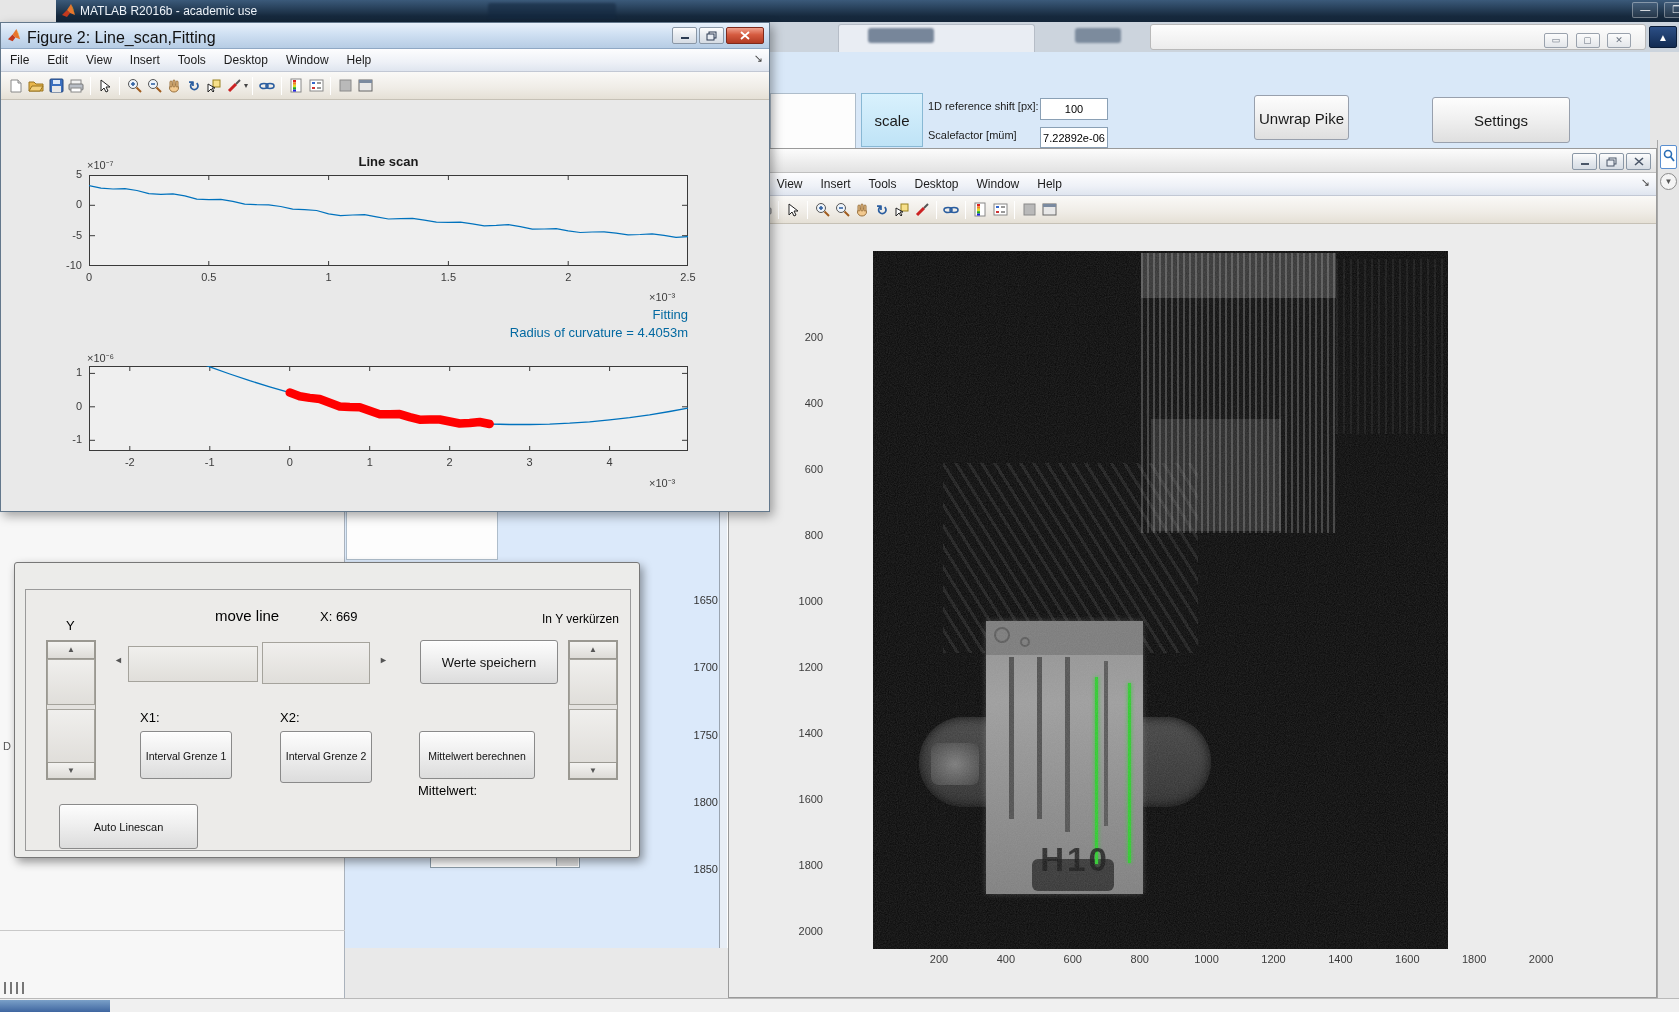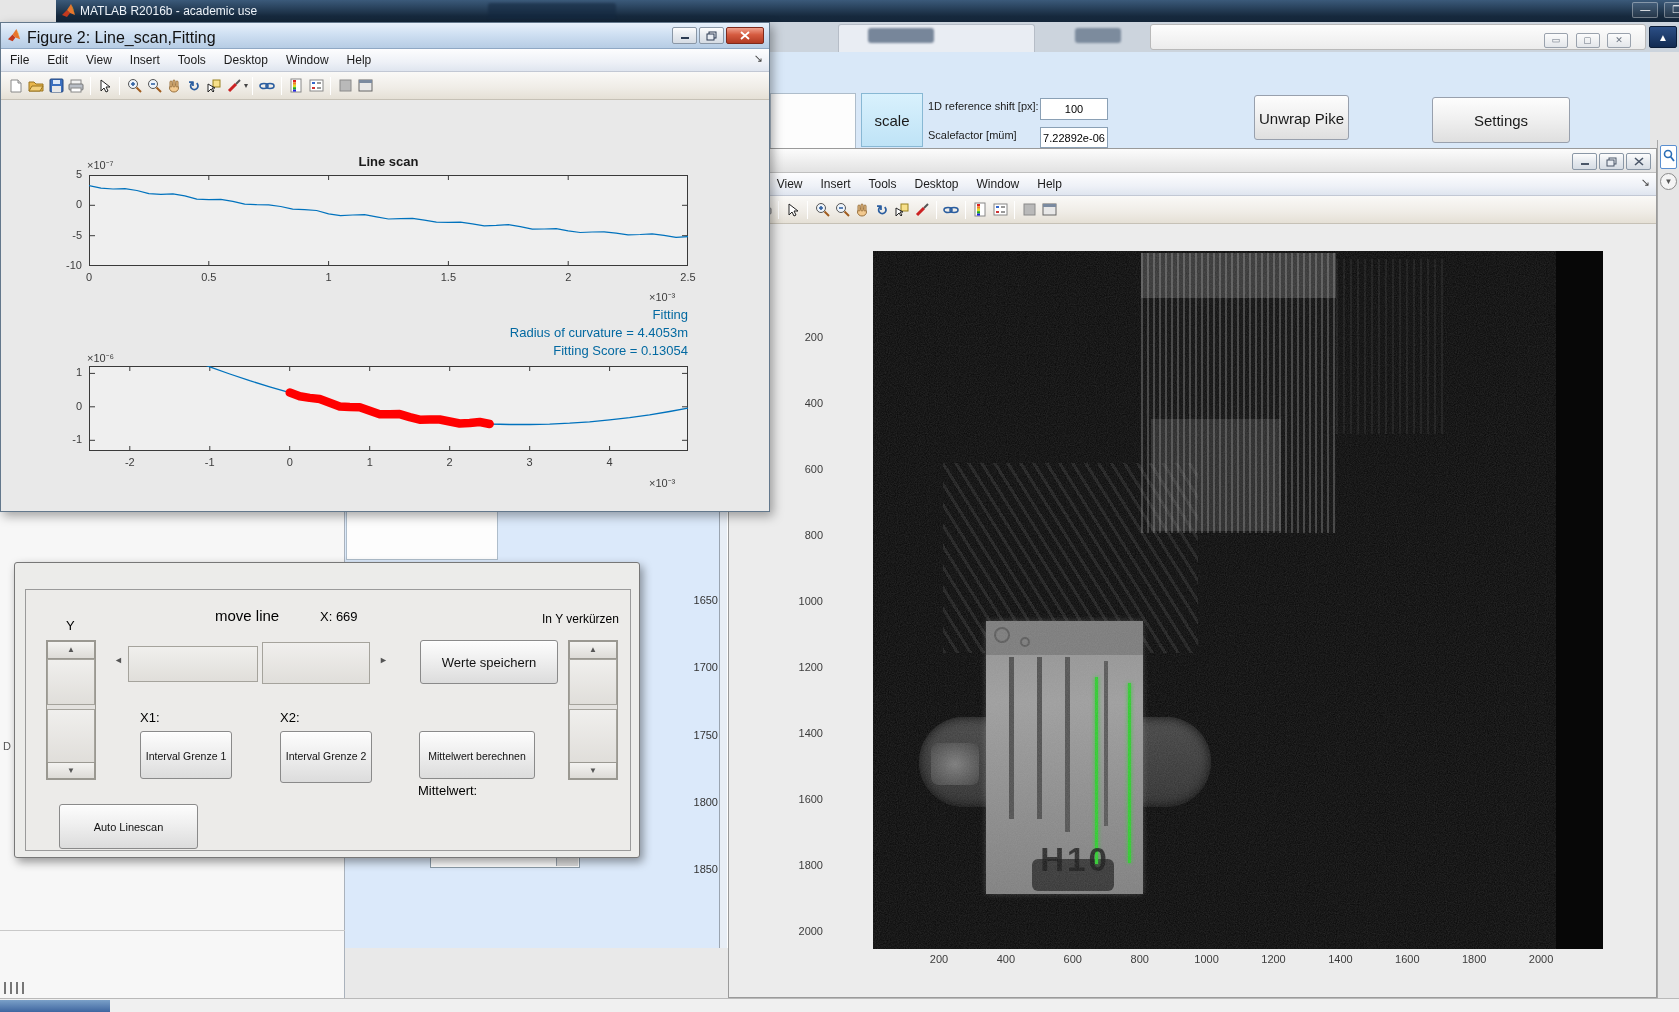--- a/index.html
+++ b/index.html
@@ -273,21 +273,21 @@
         </svg>
       </span>
     <span class="tbi">
         <svg width="15" height="13">
           <rect x="1" y="1" width="13" height="11" fill="#e8e8e8" stroke="#666"></rect>
           <rect x="1" y="1" width="13" height="3" fill="#7a8aa0"></rect>
         </svg>
       </span>
   </div>
 
-  <div class="abs img-area" style="left:144px;top:102px;width:730px;height:698px">
+  <div class="abs img-area" style="left:144px;top:102px;width:575px;height:698px">
     <div class="abs" style="left:268px;top:2px;width:195px;height:280px;background:repeating-linear-gradient(90deg,rgba(185,185,185,.30) 0 2px,rgba(60,60,60,.06) 2px 6px)"></div>
     <div class="abs" style="left:268px;top:2px;width:195px;height:45px;background:rgba(200,200,200,.22)"></div>
     <div class="abs" style="left:278px;top:168px;width:130px;height:112px;background:rgba(175,175,175,.17)"></div>
     <div class="abs" style="left:463px;top:8px;width:112px;height:175px;background:repeating-linear-gradient(90deg,rgba(150,150,150,.10) 0 2px,transparent 2px 7px)"></div>
     <div class="abs" style="left:70px;top:212px;width:255px;height:190px;background:repeating-linear-gradient(58deg,rgba(150,150,150,.15) 0 3px,transparent 3px 11px)"></div>
     <div class="abs" style="left:46px;top:466px;width:292px;height:90px;border-radius:45px;background:linear-gradient(180deg,#434343,#2d2d2d);box-shadow:inset 0 0 12px #000"></div>
     <div class="abs" style="left:58px;top:492px;width:48px;height:42px;border-radius:8px;background:radial-gradient(#7a7a7a,#3e3e3e)"></div>
     <div class="abs" style="left:113px;top:370px;width:157px;height:273px;background:linear-gradient(180deg,#8f8f8f,#9d9d9d 30%,#8a8a8a 70%,#7e7e7e);box-shadow:0 0 6px rgba(210,210,210,.25)">
       <div class="abs" style="left:0;top:0;width:157px;height:34px;background:#7a7a7a"></div>
       <div class="abs" style="left:8px;top:6px;width:16px;height:16px;border:2px solid #5a5a5a;border-radius:50%"></div>
@@ -522,21 +522,20 @@
           <line x1="1" y1="91.0" x2="6" y2="91.0" stroke="#3a3a3a"></line>
           <line x1="593" y1="91.0" x2="598" y2="91.0" stroke="#3a3a3a"></line>
           <polyline fill="none" stroke="#0072BD" stroke-width="1.2" stroke-linejoin="round" stroke-linecap="round" points="0.0,10.6 12.0,13.1 24.0,14.0 35.9,13.7 47.9,15.5 59.9,18.7 71.9,19.4 83.9,18.9 95.8,20.9 107.8,24.1 119.8,24.6 131.8,24.3 143.8,26.4 155.7,29.1 167.7,29.7 179.7,29.8 191.7,31.5 203.7,34.1 215.6,34.6 227.6,35.5 239.6,38.8 251.6,40.7 263.6,40.0 275.5,39.6 287.5,41.9 299.5,44.0 311.5,43.7 323.5,43.4 335.4,45.2 347.4,47.1 359.4,47.3 371.4,47.1 383.4,48.8 395.3,50.8 407.3,50.4 419.3,49.7 431.3,51.6 443.3,54.1 455.2,54.0 467.2,53.6 479.2,55.8 491.2,57.5 503.2,57.0 515.1,56.8 527.1,58.2 539.1,59.8 551.1,59.5 563.1,58.8 575.0,60.4 587.0,62.3 599.0,61.6"></polyline>
         </svg>
       </div>
     <span class="scale-lab" style="left:648px;top:189px">×10⁻³</span>
 
     <div class="abs" style="left:88px;top:206px;width:599px;text-align:right;font-weight:normal;font-size:13px;line-height:18px;color:#0369a1">
       <div>Fitting</div>
       <div>Radius of curvature = 4.4053m</div>
-      <div>Fitting Score = 0.13054</div>
     </div>
     <span class="scale-lab" style="left:86px;top:250px">×10⁻⁶</span>
     <div class="abs" style="left:88px;top:266px">
         <svg width="599" height="85" viewBox="0 0 599 85" style="display:block">
           <rect x="0.5" y="0.5" width="598" height="84" fill="#efefef" stroke="#3a3a3a"></rect>
           <line x1="40.8" y1="1" x2="40.8" y2="5" stroke="#3a3a3a"></line>
           <line x1="40.8" y1="80" x2="40.8" y2="84" stroke="#3a3a3a"></line>
           <line x1="120.8" y1="1" x2="120.8" y2="5" stroke="#3a3a3a"></line>
           <line x1="120.8" y1="80" x2="120.8" y2="84" stroke="#3a3a3a"></line>
           <line x1="200.7" y1="1" x2="200.7" y2="5" stroke="#3a3a3a"></line>

